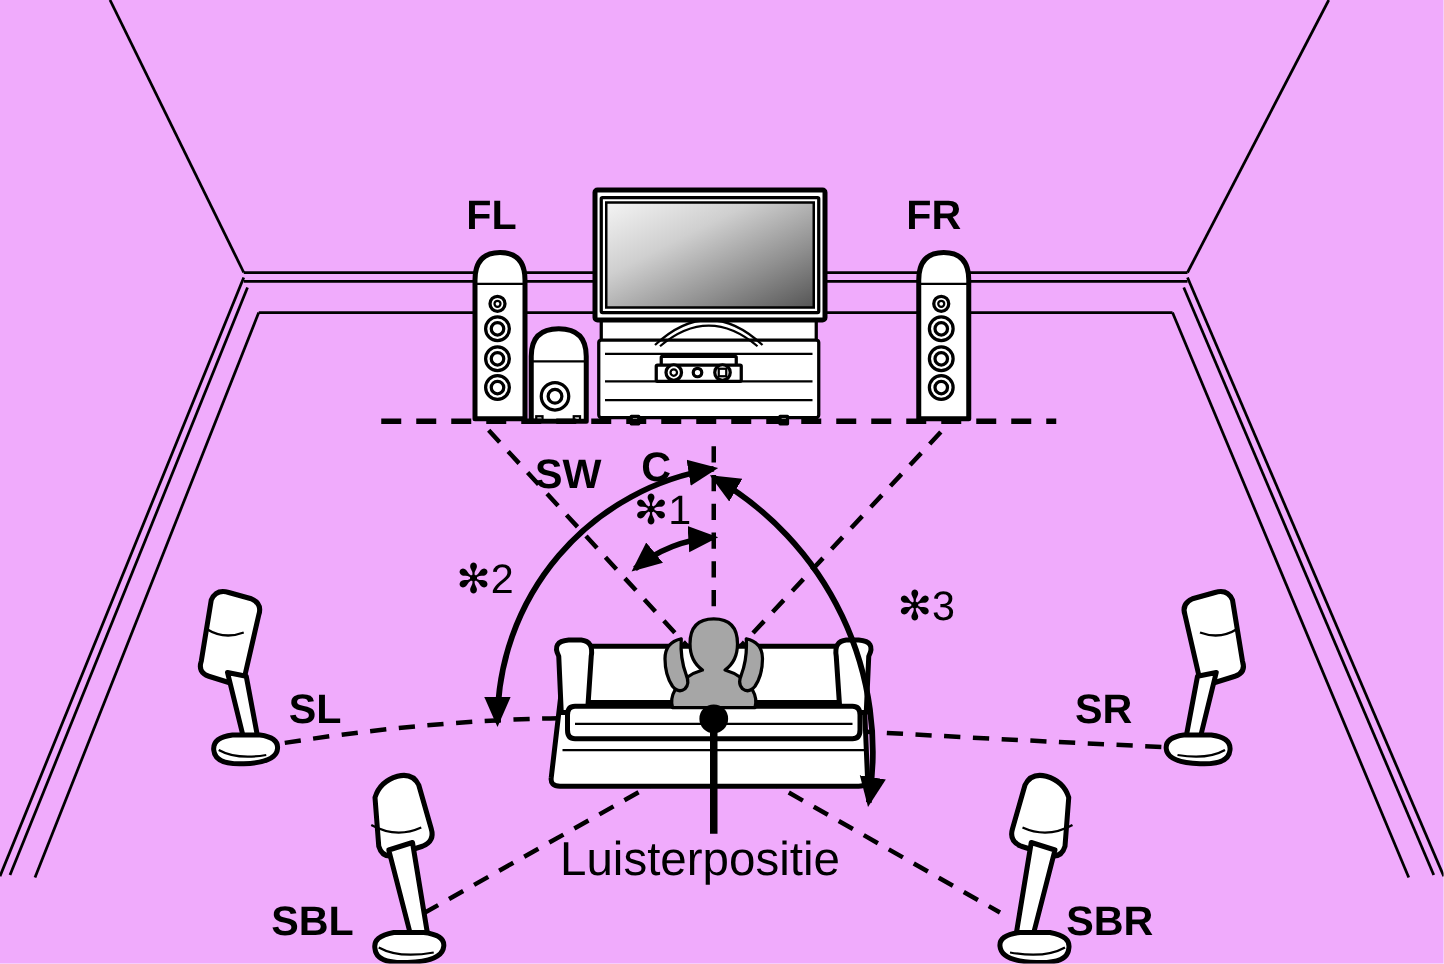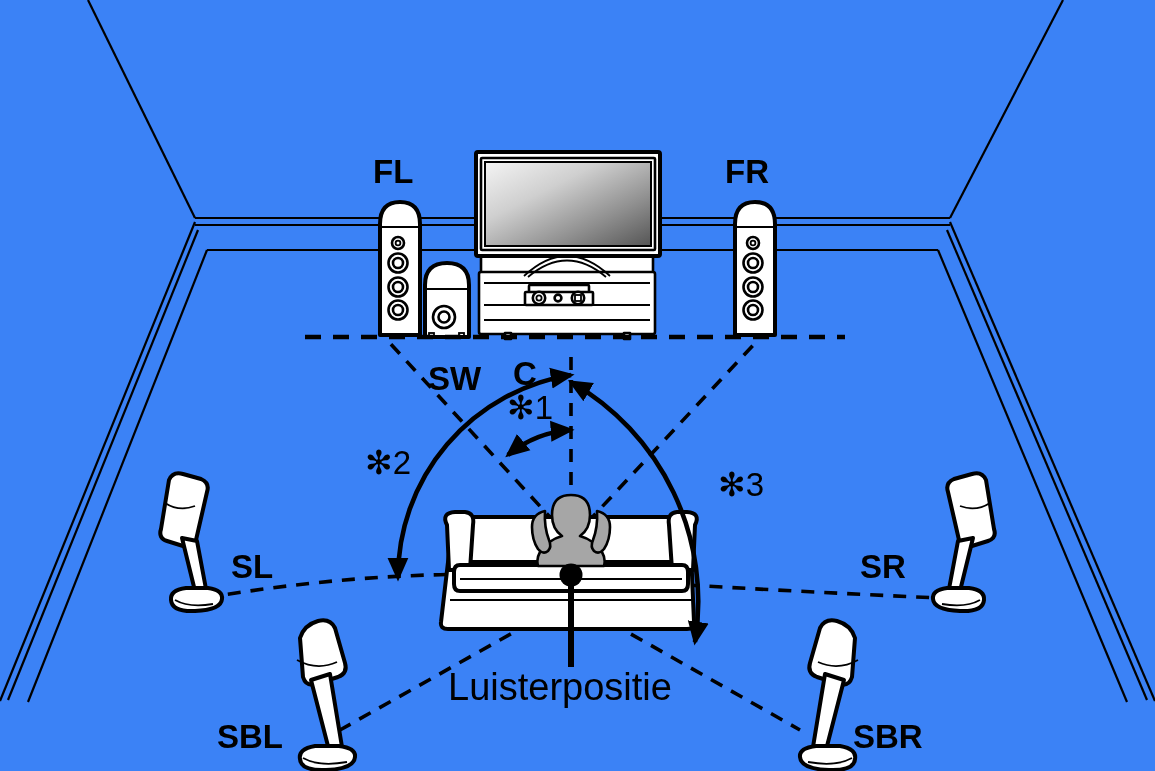--- a/index.html
+++ b/index.html
@@ -4,21 +4,21 @@
 <style>
   html, body {
     margin: 0;
     padding: 0;
     background: #ffffff;
   }
   #stage {
     position: relative;
     width: 1155px;
     height: 771px;
-    background: #3b82f6;
+    background: #f0abfc;
     overflow: hidden;
     font-family: "Liberation Sans", sans-serif;
   }
   svg.diagram {
     display: block;
     width: 1155px;
     height: 771px;
   }
   .lbl-bold {
     font-family: "Liberation Sans", sans-serif;

